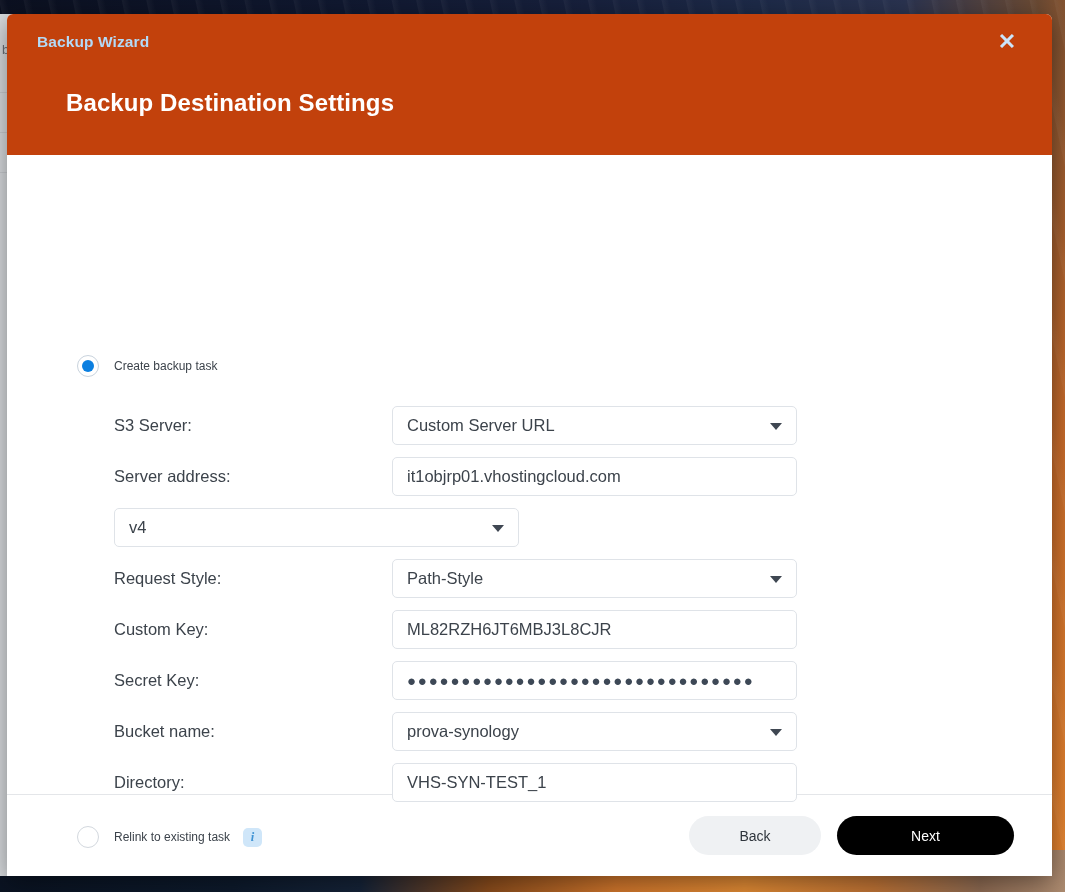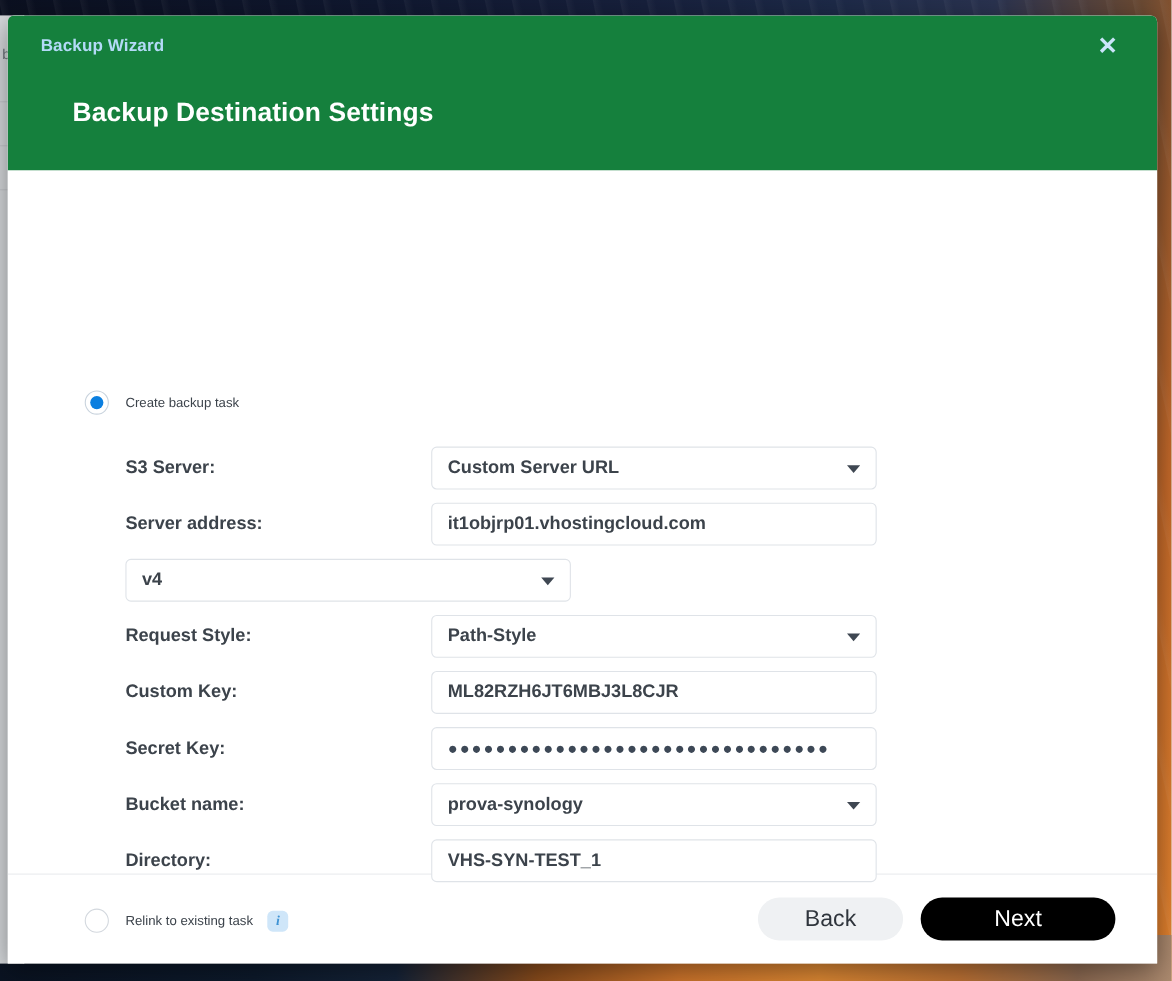--- a/index.html
+++ b/index.html
@@ -75,21 +75,21 @@
     overflow: hidden;
     display: flex;
     flex-direction: column;
   }
 
   
   #dialog-header {
     position: relative;
     height: 141px;
     flex: 0 0 141px;
-    background: #15803d;
+    background: #c2410c;
   }
   #wizard-title {
     position: absolute;
     left: 30px;
     top: 19px;
     font-size: 15.5px;
     font-weight: bold;
     color: #b3daf7;
     letter-spacing: 0.1px;
   }
@@ -184,21 +184,20 @@
   #form-grid {
     position: absolute;
     left: 107px;
     top: 245px;
     width: 690px;
   }
   .field-row {
     display: flex;
     align-items: center;
     height: 51px;
-    font-weight: bold;
   }
   .field-label {
     width: 278px;
     flex: 0 0 278px;
     font-size: 16.5px;
     color: #3c434b;
     white-space: nowrap;
   }
   .field-control {
     position: relative;
@@ -247,21 +246,21 @@
     background: #ffffff;
     display: flex;
     align-items: center;
     justify-content: flex-end;
     padding-right: 38px;
     gap: 16px;
   }
   .btn {
     height: 39px;
     border-radius: 20px;
-    font-size: 21px;
+    font-size: 14px;
     display: inline-flex;
     align-items: center;
     justify-content: center;
     cursor: pointer;
     border: none;
     font-family: "Liberation Sans", sans-serif;
   }
   .btn-secondary {
     width: 132px;
     background: #eff1f3;

